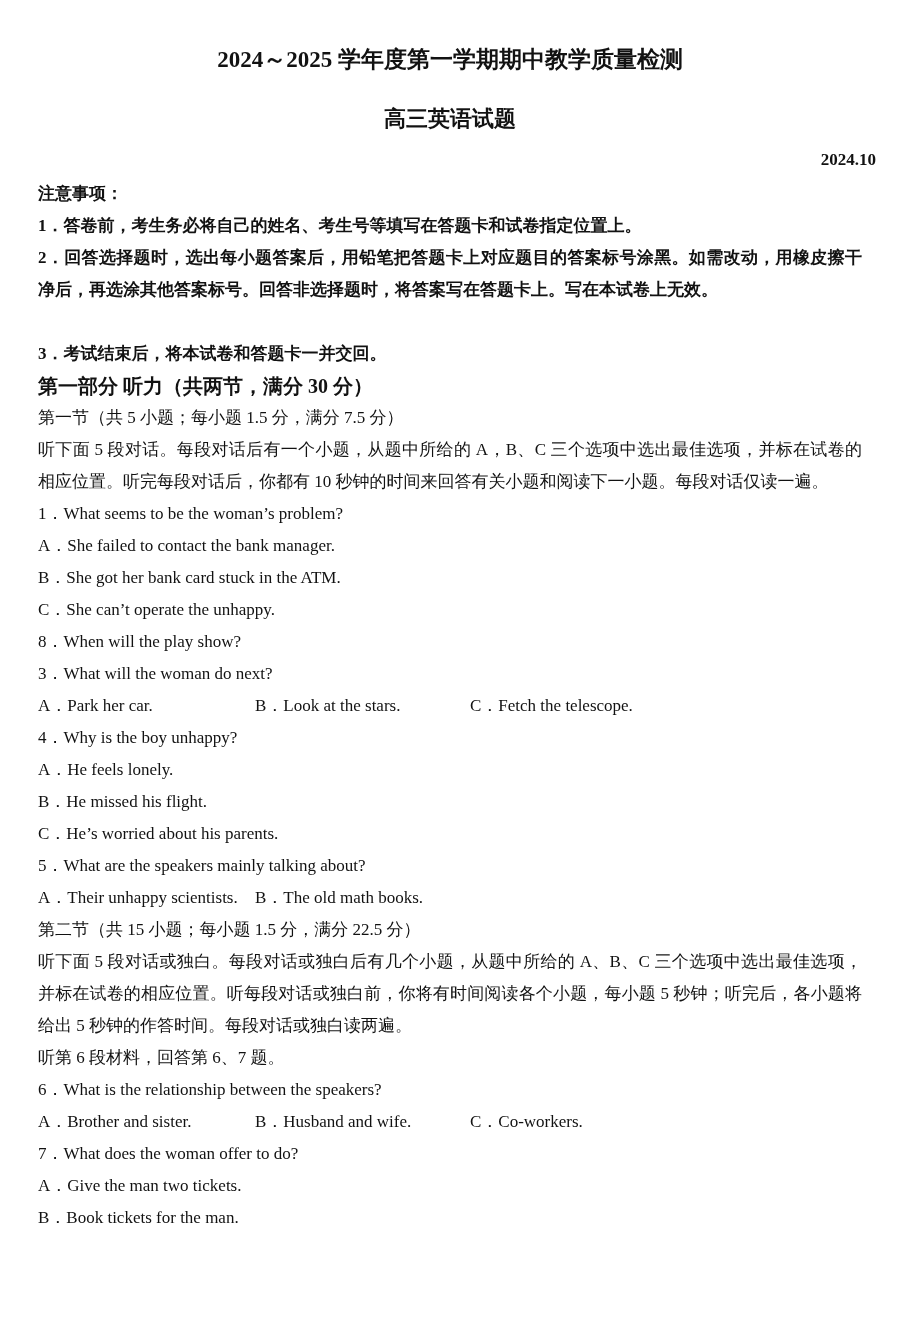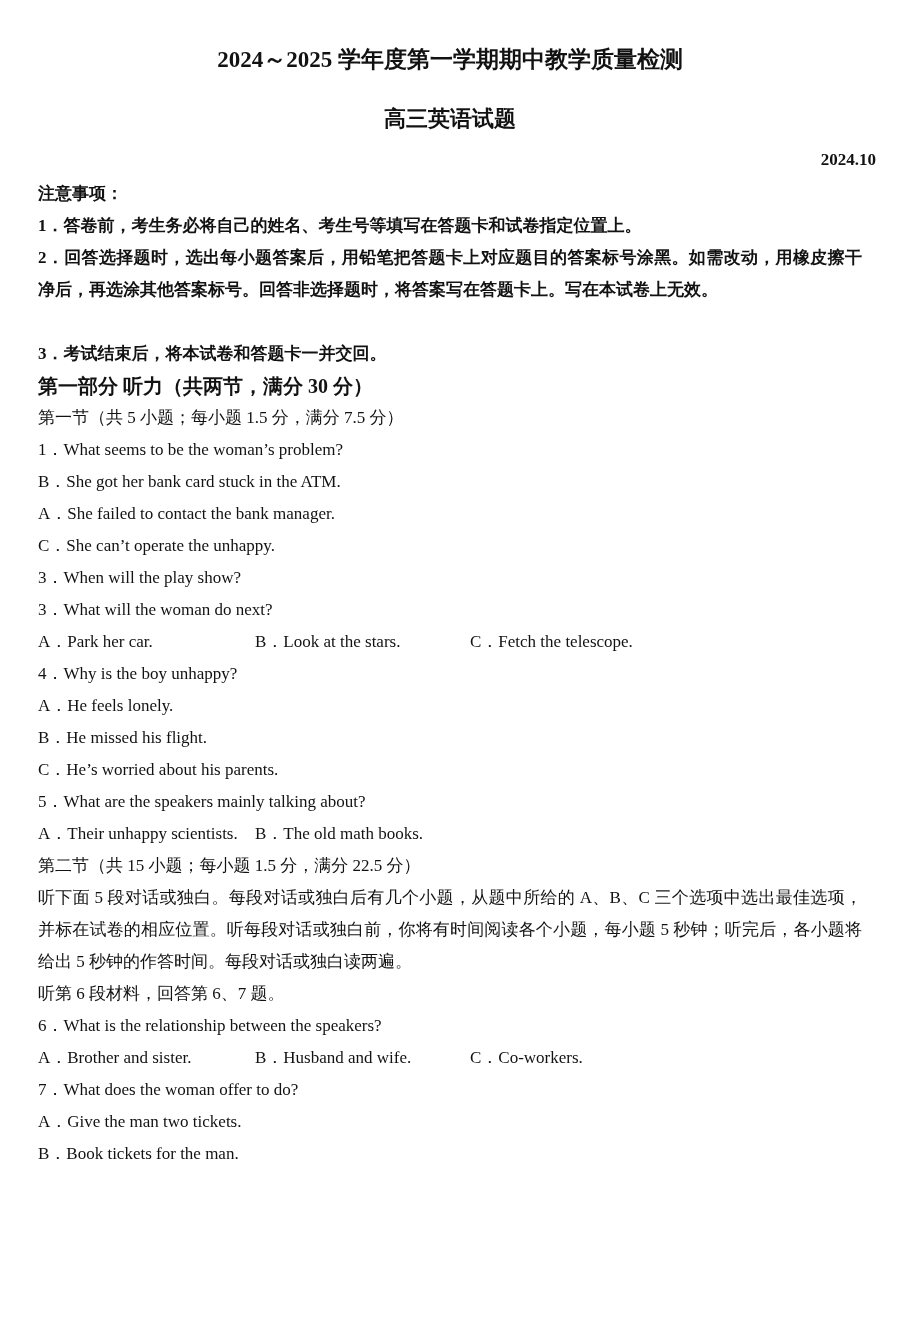--- a/index.html
+++ b/index.html
@@ -86,30 +86,31 @@
   <div class="date">2024.10</div>
 
   <div class="line bold notice-head">注意事项：</div>
   <div class="para bold">1．答卷前，考生务必将自己的姓名、考生号等填写在答题卡和试卷指定位置上。</div>
   <div class="para bold h96">2．回答选择题时，选出每小题答案后，用铅笔把答题卡上对应题目的答案标号涂黑。如需改动，用橡皮擦干净后，再选涂其他答案标号。回答非选择题时，将答案写在答题卡上。写在本试卷上无效。</div>
   <div class="para bold">3．考试结束后，将本试卷和答题卡一并交回。</div>
 
   <div class="part-heading">第一部分 听力（共两节，满分 30 分）</div>
 
   <div class="line">第一节（共 5 小题；每小题 1.5 分，满分 7.5 分）</div>
+  <div class="para h64">听下面 5 段对话。每段对话后有一个小题，从题中所给的 A，B、C 三个选项中选出最佳选项，并标在试卷的相应位置。听完每段对话后，你都有 10 秒钟的时间来回答有关小题和阅读下一小题。每段对话仅读一遍。</div>
 
   <div class="question">
     <div class="line">1．What seems to be the woman’s problem?</div>
+    <div class="line">A．She failed to contact the bank manager.</div>
     <div class="line">B．She got her bank card stuck in the ATM.</div>
-    <div class="line">A．She failed to contact the bank manager.</div>
     <div class="line">C．She can’t operate the unhappy.</div>
   </div>
 
   <div class="question">
-    <div class="line">3．When will the play show?</div>
+    <div class="line">8．When will the play show?</div>
   </div>
 
   <div class="question">
     <div class="line">3．What will the woman do next?</div>
     <div class="line row">
       <span class="col ca">A．Park her car.</span>
       <span class="col cb">B．Look at the stars.</span>
       <span class="col cc">C．Fetch the telescope.</span>
     </div>
   </div>

